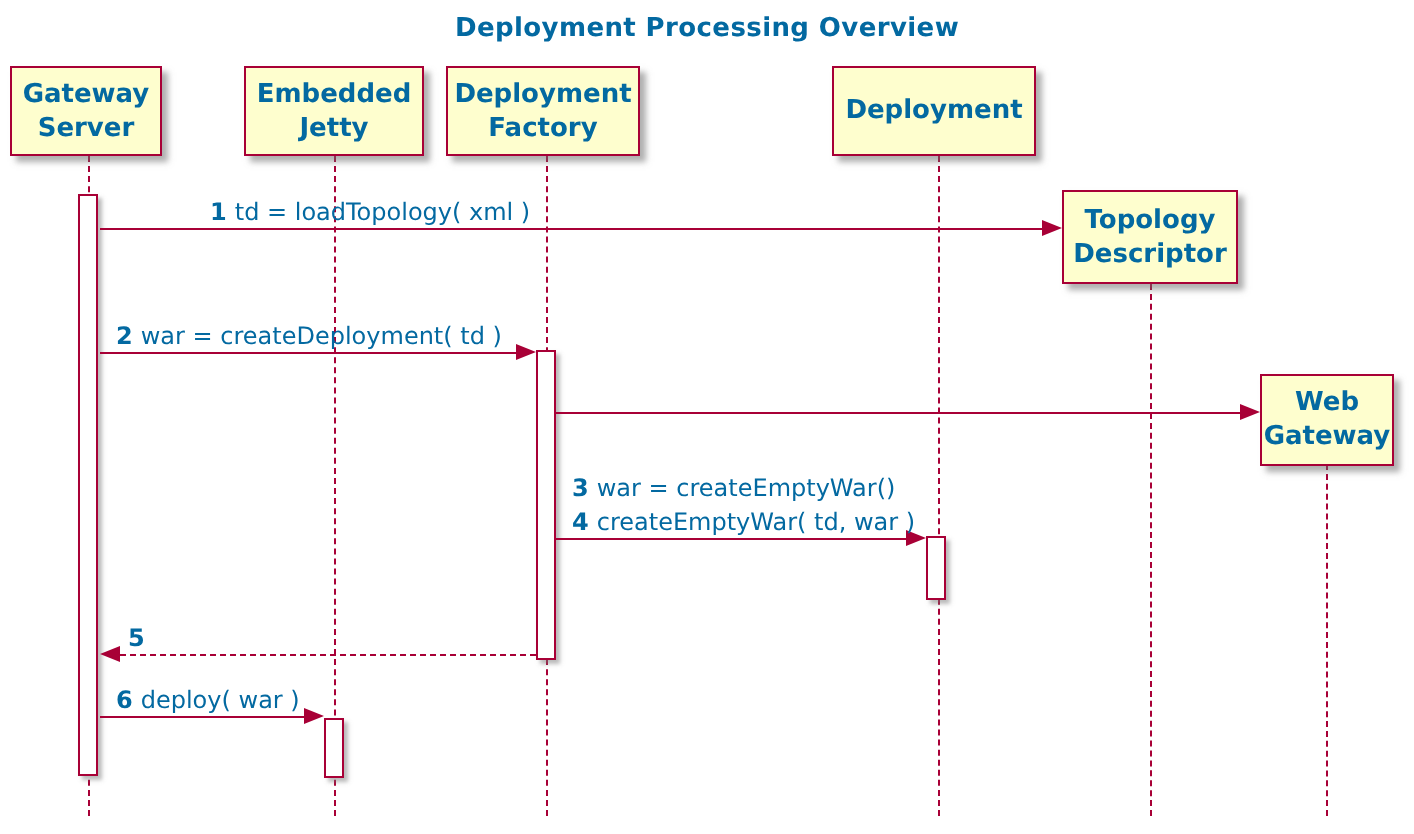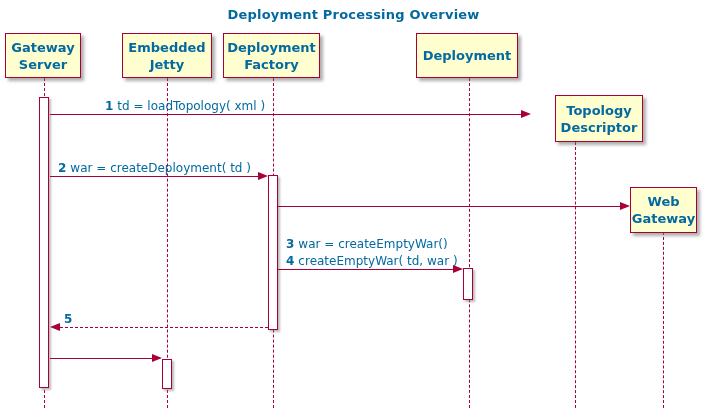--- a/index.html
+++ b/index.html
@@ -69,21 +69,21 @@
     <span>Jetty</span>
   </div>
   <div class="pbox" style="left:223px;top:33px;width:97px;height:45px;">
     <span>Deployment</span>
     <span>Factory</span>
   </div>
   <div class="pbox" style="left:416px;top:33px;width:102px;height:45px;">
     <span>Deployment</span>
   </div>
 
-  <div class="pbox" style="left:531px;top:95px;width:88px;height:47px;margin-left:24px;">
+  <div class="pbox" style="left:531px;top:95px;width:88px;height:47px;">
     <span>Topology</span>
     <span>Descriptor</span>
   </div>
   <div class="pbox" style="left:630px;top:187px;width:67px;height:46px;">
     <span>Web</span>
     <span>Gateway</span>
   </div>
 
   <div class="mline" style="left:50px;top:114px;width:471px;"></div>
   <div class="ahead-r" style="left:521px;top:110px;"></div>
@@ -110,14 +110,17 @@
   </div>
 
   <div class="mline dashed" style="left:60px;top:327px;width:208px;"></div>
   <div class="ahead-l" style="left:50px;top:323px;"></div>
   <div class="mlabel" style="left:64px;top:312px;">
     <b>5</b><span></span>
   </div>
 
   <div class="mline" style="left:50px;top:358px;width:102px;"></div>
   <div class="ahead-r" style="left:152px;top:354px;"></div>
+  <div class="mlabel" style="left:58px;top:343px;">
+    <b>6</b><span>deploy( war )</span>
+  </div>
 
 </div>
 
 </body></html>

